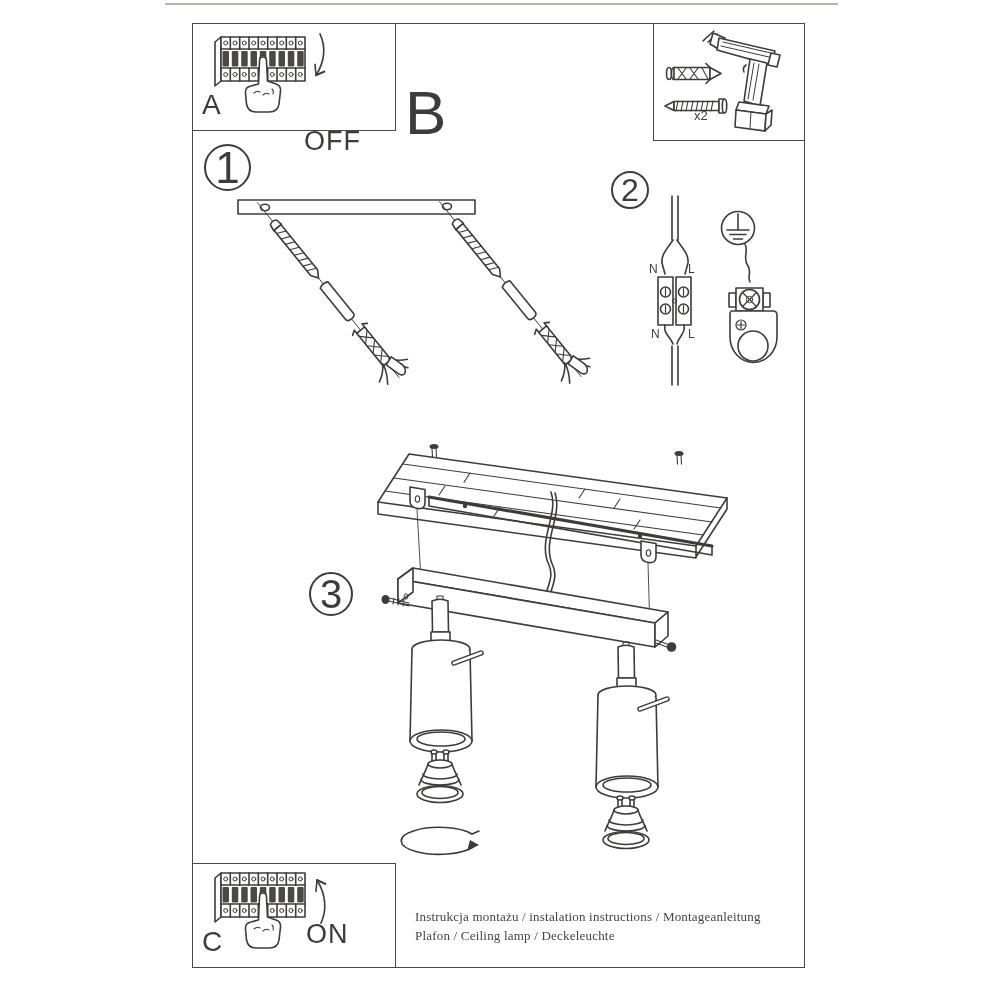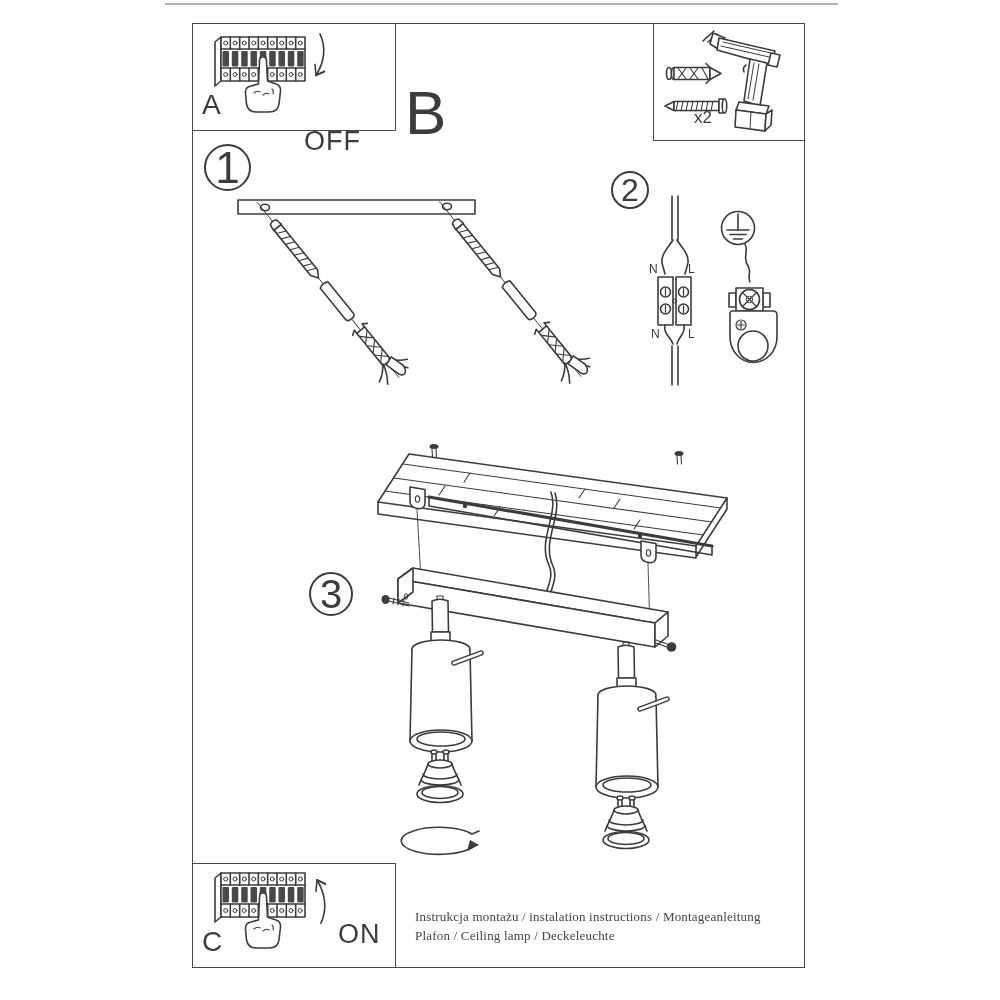--- a/index.html
+++ b/index.html
@@ -9,21 +9,21 @@
   .frame{position:absolute;left:192px;top:23px;width:613px;height:945px;
          border:1.8px solid #4a4947;box-sizing:border-box;}
   .box{position:absolute;border:1.8px solid #4a4947;box-sizing:border-box;background:transparent;}
   .box-a{left:192px;top:23px;width:204px;height:108px;}
   .box-tools{left:653px;top:23px;width:152px;height:118px;}
   .box-c{left:192px;top:863px;width:204px;height:105px;}
   .txt{position:absolute;line-height:1;white-space:nowrap;color:#3d3c3a;}
   .corner-label{font-size:28px;}
   .state-label{font-size:27px;letter-spacing:1px;}
   .letter-b{font-size:62px;}
-  .qty{font-size:17px;}
+  .qty{font-size:13px;}
   .wire-label{font-size:12px;}
   .step-circle{position:absolute;border:2.2px solid #3d3c3a;border-radius:50%;
                display:flex;align-items:center;justify-content:center;box-sizing:border-box;
                background:#fff;}
   .c1{left:204px;top:144px;width:47px;height:47px;font-size:44px;}
   .c2{left:611px;top:171px;width:38px;height:38px;font-size:32px;}
   .c3{left:309px;top:572px;width:44px;height:44px;font-size:40px;}
   .caption{font-size:13px;color:#454442;letter-spacing:.2px;font-family:Liberation Serif, serif;}
   svg.art{position:absolute;left:0;top:0;}
 </style>
@@ -277,18 +277,18 @@
   <div class="step-circle c1">1</div>
   <div class="step-circle c2">2</div>
   <div class="step-circle c3">3</div>
 
   <div class="txt wire-label" style="left:649px;top:263px;">N</div>
   <div class="txt wire-label" style="left:688px;top:263px;">L</div>
   <div class="txt wire-label" style="left:651px;top:328px;">N</div>
   <div class="txt wire-label" style="left:688px;top:328px;">L</div>
 
   <div class="txt corner-label" style="left:202px;top:928px;">C</div>
-  <div class="txt state-label" style="left:306px;top:921px;margin-left:32px;">ON</div>
+  <div class="txt state-label" style="left:306px;top:921px;">ON</div>
 
   <div class="txt caption" style="left:415px;top:910px;">Instrukcja montażu / instalation instructions / Montageanleitung</div>
   <div class="txt caption" style="left:415px;top:929px;">Plafon / Ceiling lamp / Deckeleuchte</div>
 
 </div>
 
 </body></html>

